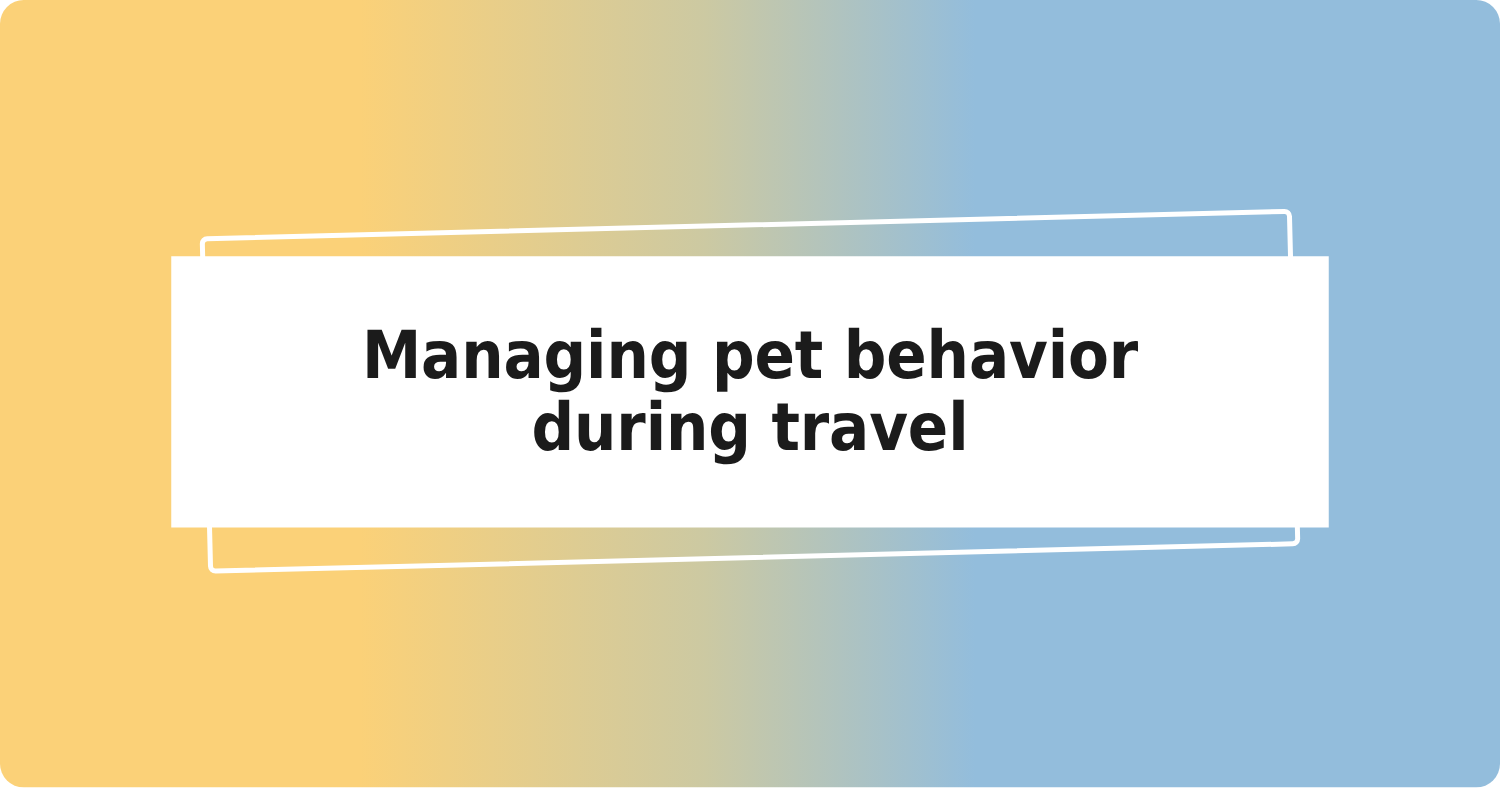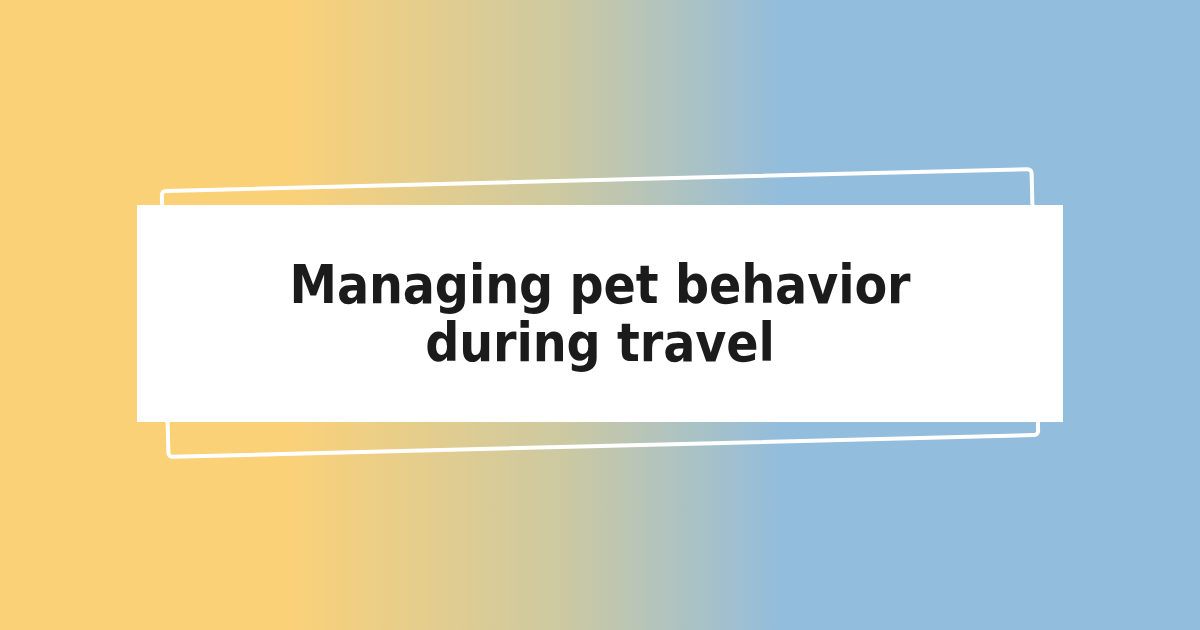--- a/index.html
+++ b/index.html
@@ -73,21 +73,21 @@
     line-height: 58px;
     font-weight: 600;
     letter-spacing: -0.1px;
     white-space: pre-line;
     word-break: normal;
   }
 </style>
 </head>
 <body>
 
-<div class="canvas" style="width: 1200px; height: 630px;">
+<div class="canvas" style="width: 1200px; height: 630px; border-radius: 19px;">
 
   <div class="backdrop" style="--c-left: #FBD178; --c-mid: #CCC9A2; --c-right: #93BDDC;"></div>
 
   <div class="outline-frame" style="border-color: rgb(255, 255, 255); border-width: 4px; transform: rotate(-1.45deg);"></div>
 
   <div class="card" style="background: rgb(255, 255, 255);">
     <h1 class="headline" style="color: rgb(27, 27, 27);">Managing pet behavior
 during travel</h1>
   </div>
 

